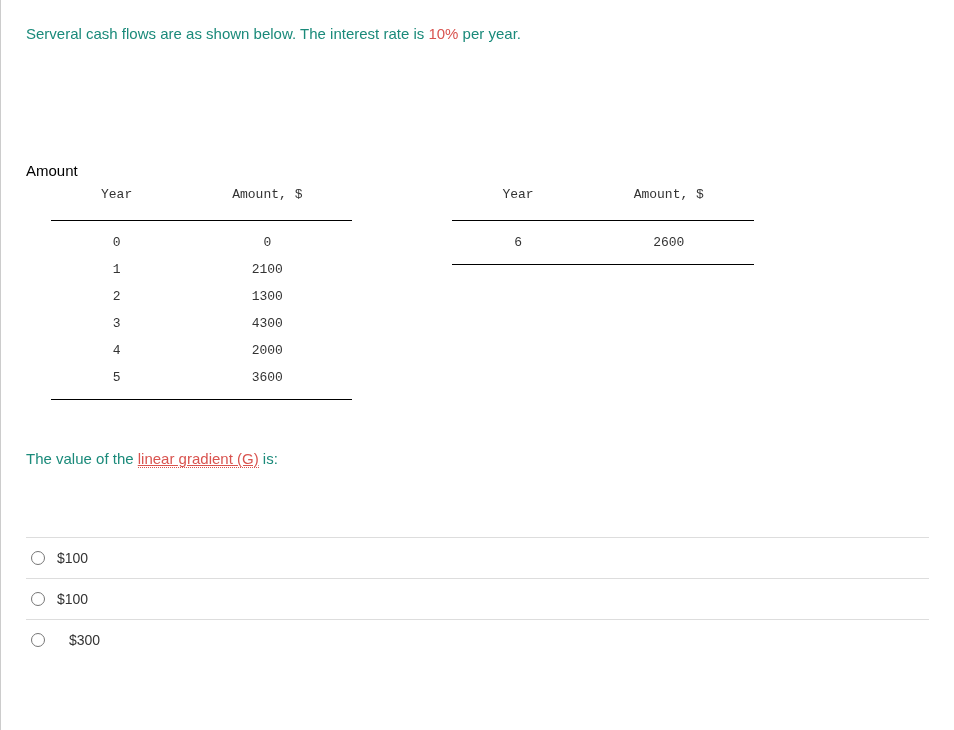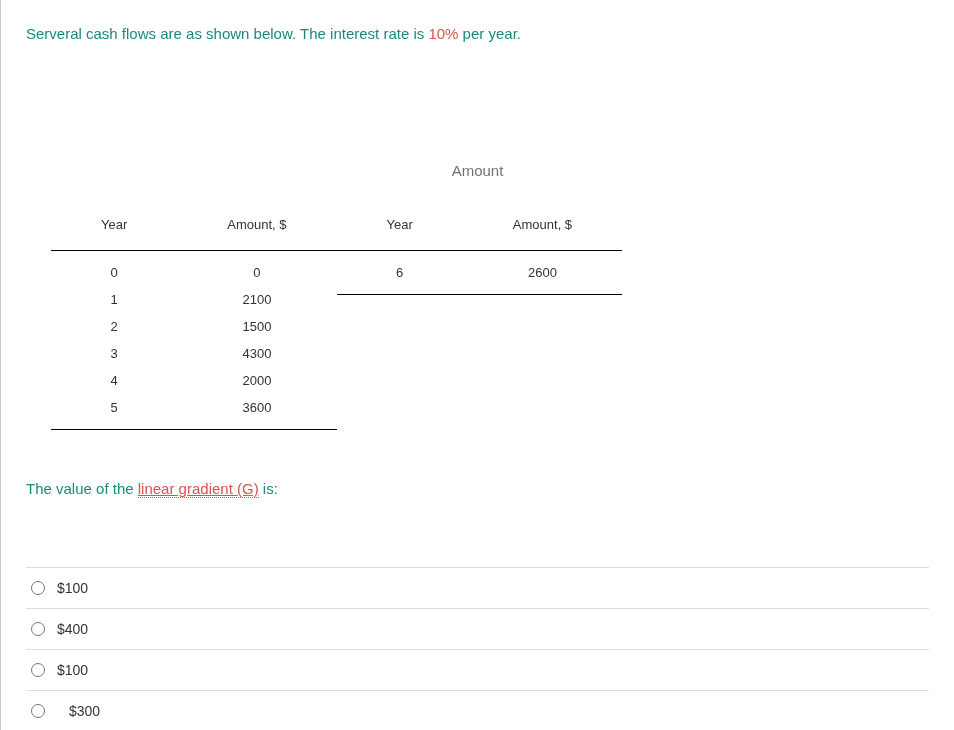--- a/index.html
+++ b/index.html
@@ -20,29 +20,29 @@
     }
     .intro {
       color: #1a8a7a;
       font-size: 15px;
       margin-bottom: 120px;
     }
     .intro .rate {
       color: #d9534f;
     }
     .section-label {
-      color: #737373;
+      color: #000000;
       font-size: 15px;
-      margin-bottom: 30px;
-      text-align: center;
     }
     .tables-wrapper {
       display: flex;
+      gap: 100px;
       margin-left: 25px;
       margin-bottom: 50px;
+      font-family: Liberation Mono, monospace;
     }
     .data-table {
       border-collapse: collapse;
     }
     .data-table th {
       font-weight: normal;
       font-size: 13px;
       padding: 8px 50px 18px 50px;
       text-align: center;
       color: #333;
@@ -121,21 +121,21 @@
       <tr>
         <td>0</td>
         <td>0</td>
       </tr>
       <tr>
         <td>1</td>
         <td>2100</td>
       </tr>
       <tr>
         <td>2</td>
-        <td>1500</td>
+        <td>1300</td>
       </tr>
       <tr>
         <td>3</td>
         <td>4300</td>
       </tr>
       <tr>
         <td>4</td>
         <td>2000</td>
       </tr>
       <tr class="last-row">
@@ -182,24 +182,20 @@
 </div>
 
 <div class="question-text">
   <span>The value of the </span><span class="link">linear gradient (G)</span><span> is:</span>
 </div>
 
 <div class="options">
   <div class="option">
     <input type="radio" name="answer" style="">
     <label>$100</label>
-  </div>
-  <div class="option">
-    <input type="radio" name="answer" style="">
-    <label>$400</label>
   </div>
   <div class="option">
     <input type="radio" name="answer" style="">
     <label>$100</label>
   </div>
   <div class="option">
     <input type="radio" name="answer" style="">
     <label>$300</label>
   </div>
 </div>

